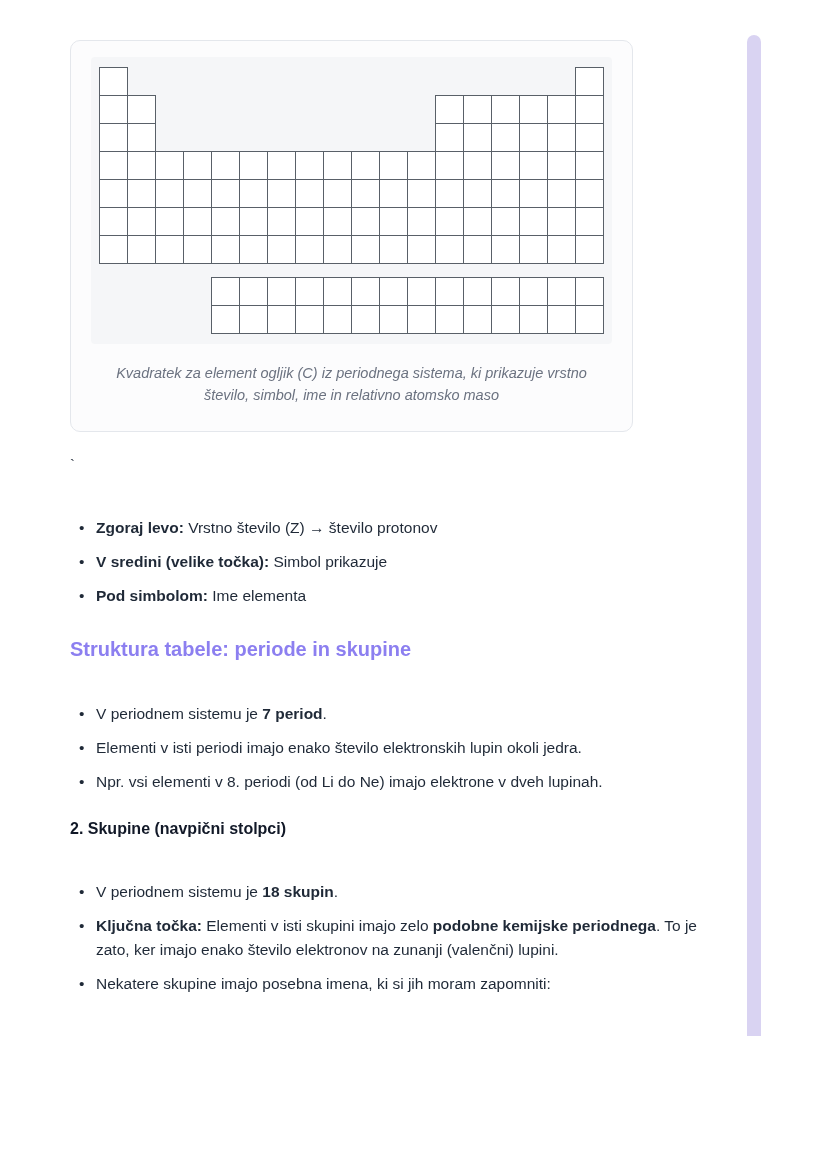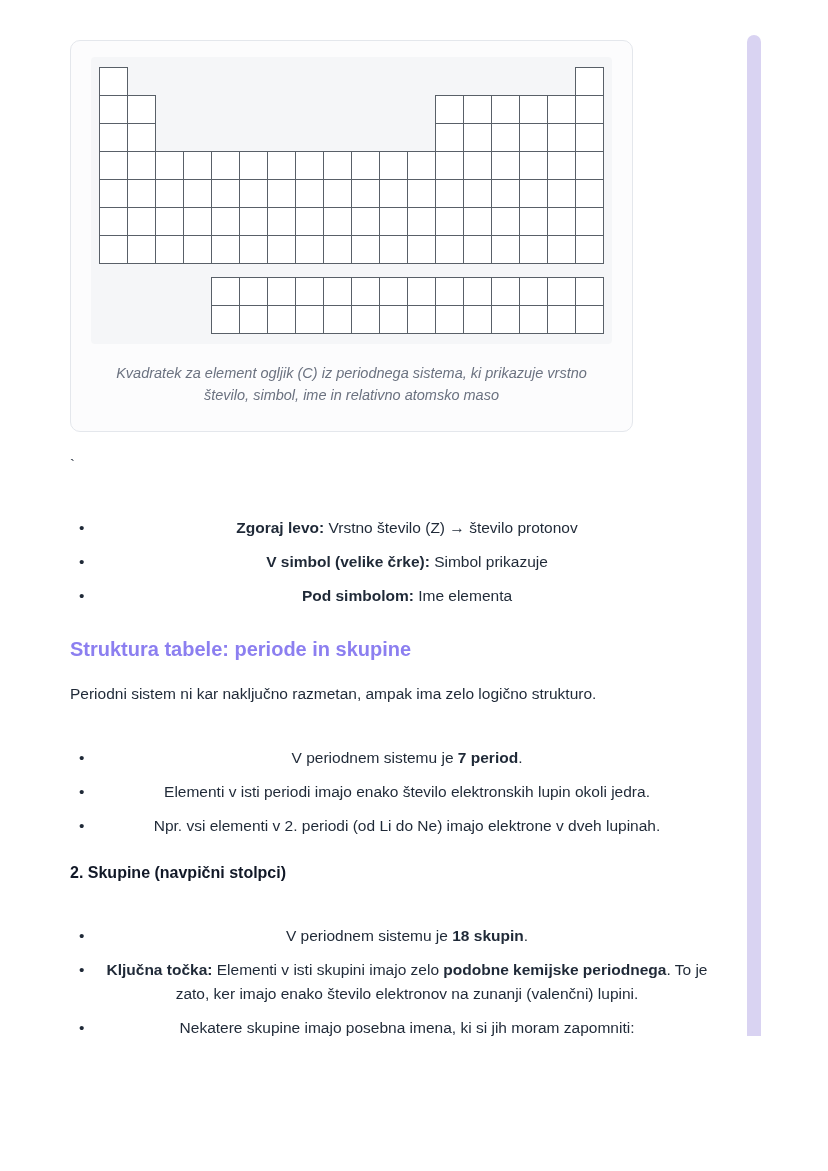--- a/index.html
+++ b/index.html
@@ -9,21 +9,21 @@
              background:#d9d3f2;border-radius:7px;z-index:1;}
   .content{position:absolute;left:70px;top:0;width:650px;}
   .card{margin-top:40px;width:563px;box-sizing:border-box;border:1px solid #e4e7ec;
         border-radius:10px;background:#fcfcfd;padding:16px 20px 24px;}
   .figure{background:#f5f6f8;border-radius:4px;padding:10px 0;display:flex;justify-content:center;}
   .pt-grid{position:relative;}
   .pt-cell{position:absolute;box-sizing:border-box;border:1px solid #596068;background:#ffffff;}
   .caption{margin:18px auto 0;max-width:505px;text-align:center;font-style:italic;
            color:#6b7280;font-size:14.5px;line-height:1.55;}
   .stray{margin-top:24px;height:20px;font-size:15px;color:#1f2937;}
-  ul.blist{list-style:none;margin:40px 0 0;padding:0;text-align:center;}
+  ul.blist{list-style:none;margin:40px 0 0;padding:0;}
   ul.blist.tight{}
   ul.blist li{position:relative;padding-left:26px;font-size:15.5px;line-height:24px;
               margin-bottom:10px;max-width:622px;}
   ul.blist li::before{content:"\2022";position:absolute;left:9px;top:0;}
   .seg-b{font-weight:700;}
   .h2{margin:28px 0 0;font-size:20px;line-height:26px;font-weight:700;color:#8c7ff0;}
   .para{margin:20px 0 0;font-size:15.5px;line-height:24px;max-width:622px;}
   .h3{margin:24px 0 0;font-size:16px;line-height:22px;font-weight:700;color:#111827;}
   .footer{position:absolute;top:1102px;right:52px;font-size:11px;color:#98a0a8;z-index:2;margin-top:17px;}
 </style>
@@ -159,33 +159,32 @@
             <div class="pt-cell" style="left: 476px; top: 238px; width: 29px; height: 29px;"></div>
           </div>
       </div>
       <div class="caption">Kvadratek za element ogljik (C) iz periodnega sistema, ki prikazuje vrstno število, simbol, ime in relativno atomsko maso</div>
     </div>
 
     <div class="stray">`</div>
 
     <ul class="blist">
       <li><span class="seg-b">Zgoraj levo:</span><span> Vrstno število (Z) → število protonov</span></li>
-      <li><span class="seg-b">V simbol (velike črke):</span><span> Simbol prikazuje</span></li>
+      <li><span class="seg-b">V sredini (velike točka):</span><span> Simbol prikazuje</span></li>
       <li><span class="seg-b">Pod simbolom:</span><span> Ime elementa</span></li>
     </ul>
 
     <div class="h2">Struktura tabele: periode in skupine</div>
 
-    <div class="para">Periodni sistem ni kar naključno razmetan, ampak ima zelo logično strukturo.</div>
 
 
     <ul class="blist tight">
       <li><span>V periodnem sistemu je </span><span class="seg-b">7 period</span><span>.</span></li>
       <li><span>Elementi v isti periodi imajo enako število elektronskih lupin okoli jedra.</span></li>
-      <li><span>Npr. vsi elementi v 2. periodi (od Li do Ne) imajo elektrone v dveh lupinah.</span></li>
+      <li><span>Npr. vsi elementi v 8. periodi (od Li do Ne) imajo elektrone v dveh lupinah.</span></li>
     </ul>
 
     <div class="h3">2. Skupine (navpični stolpci)</div>
 
     <ul class="blist tight">
       <li><span>V periodnem sistemu je </span><span class="seg-b">18 skupin</span><span>.</span></li>
       <li><span class="seg-b">Ključna točka:</span><span> Elementi v isti skupini imajo zelo </span><span class="seg-b">podobne kemijske periodnega</span><span>. To je zato, ker imajo enako število elektronov na zunanji (valenčni) lupini.</span></li>
       <li><span>Nekatere skupine imajo posebna imena, ki si jih moram zapomniti:</span></li>
     </ul>
 

